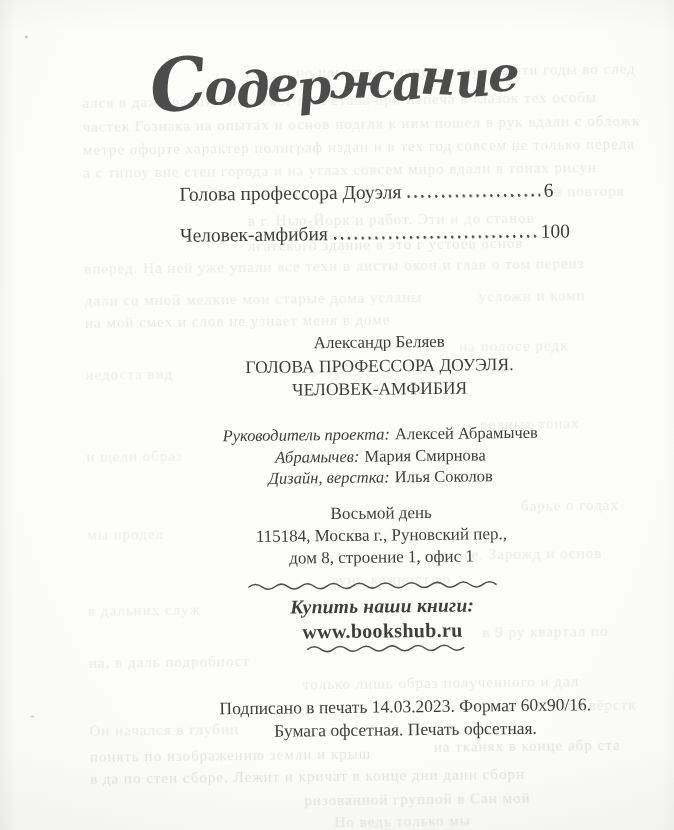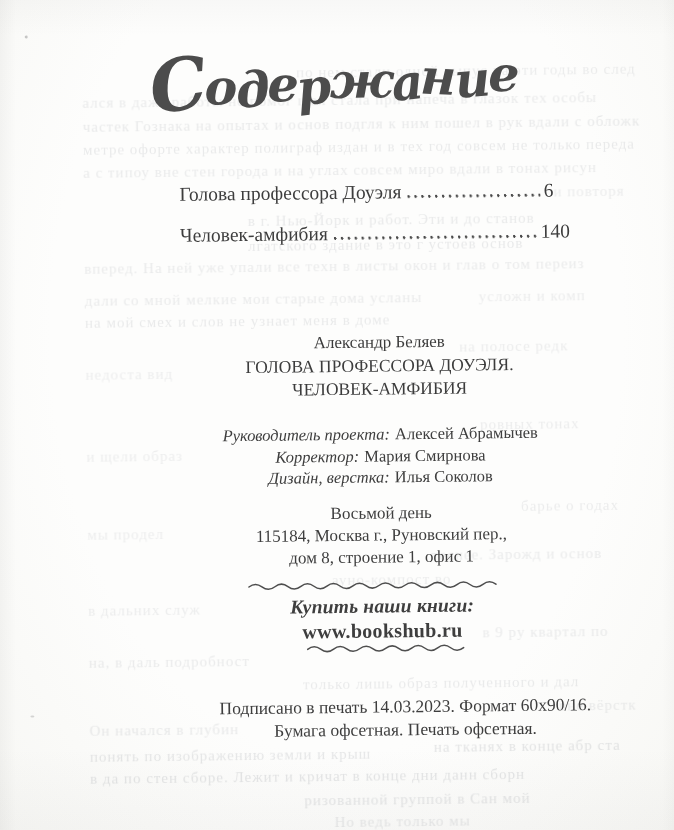--- a/index.html
+++ b/index.html
@@ -112,36 +112,36 @@
 
     <div class="toc">
       <div class="toc-row">
         <span class="toc-label">Голова профессора Доуэля</span>
         <span class="leader"></span>
         <span class="toc-num">6</span>
       </div>
       <div class="toc-row">
         <span class="toc-label">Человек-амфибия</span>
         <span class="leader"></span>
-        <span class="toc-num">140</span>
+        <span class="toc-num">100</span>
       </div>
     </div>
 
     <div id="book-block" class="block-center">
       <div class="author">Александр Беляев</div>
       <div>ГОЛОВА ПРОФЕССОРА ДОУЭЛЯ.</div>
       <div>ЧЕЛОВЕК-АМФИБИЯ</div>
     </div>
 
     <div id="credits" class="block-center">
       <div>
         <span class="credit-role">Руководитель проекта:</span><span>Алексей Абрамычев</span>
       </div>
       <div>
-        <span class="credit-role">Корректор:</span><span>Мария Смирнова</span>
+        <span class="credit-role">Абрамычев:</span><span>Мария Смирнова</span>
       </div>
       <div>
         <span class="credit-role">Дизайн, верстка:</span><span>Илья Соколов</span>
       </div>
     </div>
 
     <div id="publisher" class="block-center">
       <div>Восьмой день</div>
       <div>115184, Москва г., Руновский пер.,</div>
       <div>дом 8, строение 1, офис 1</div>

